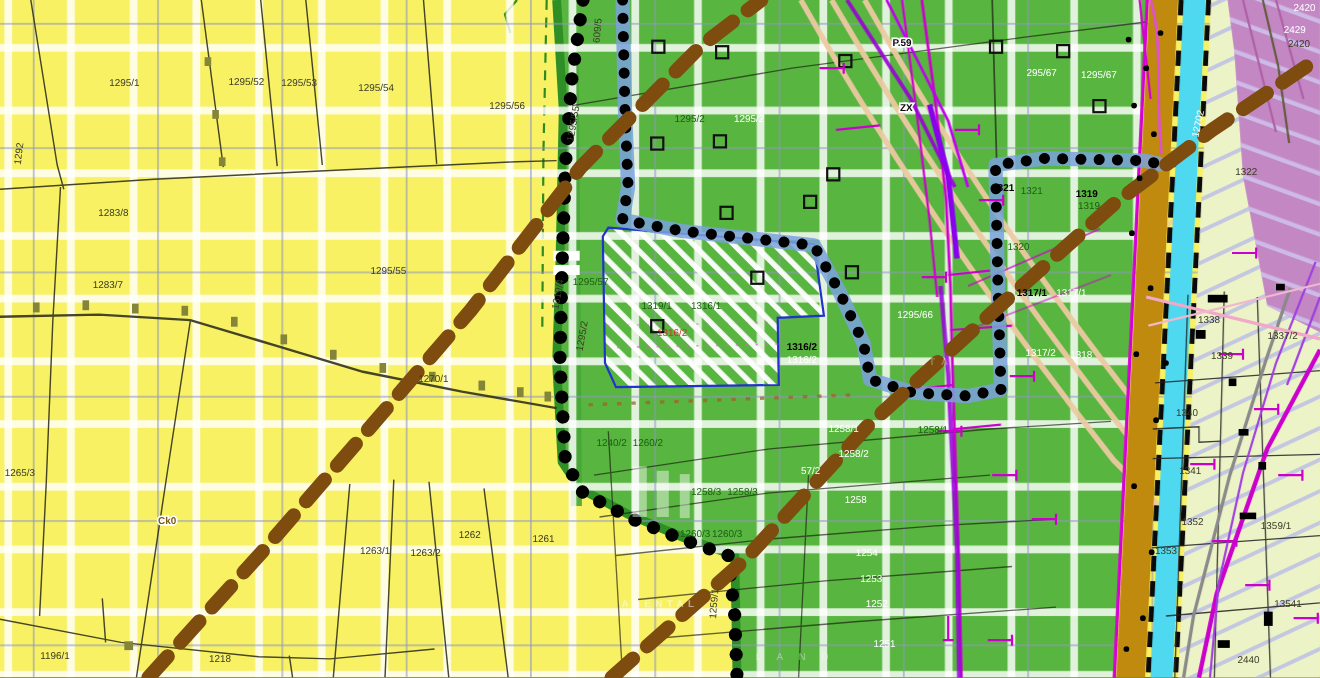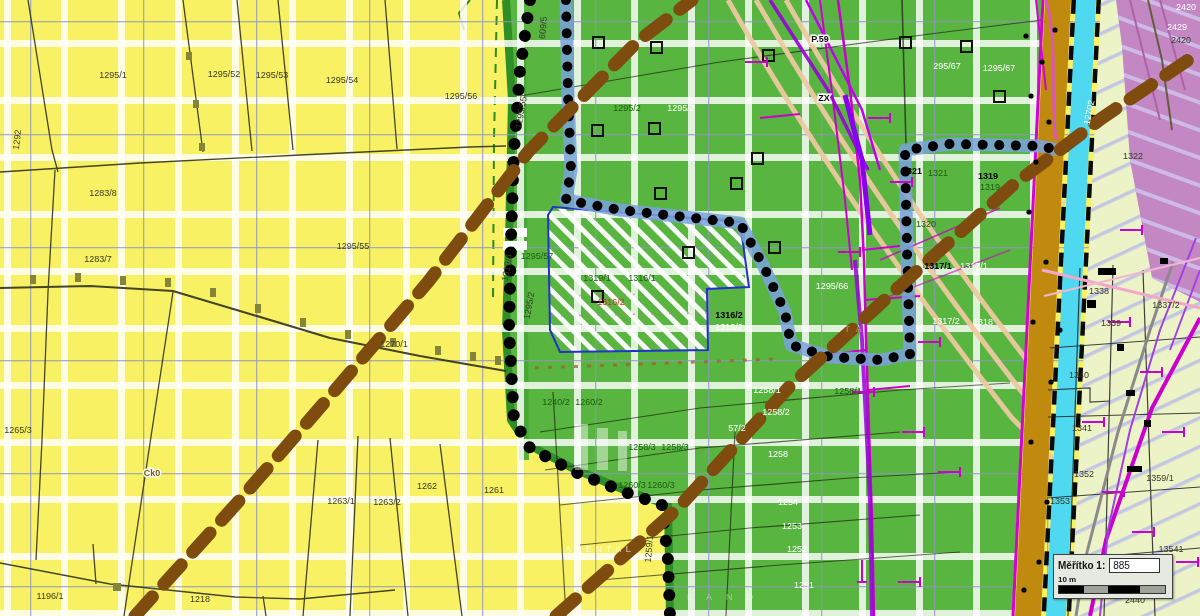--- a/index.html
+++ b/index.html
@@ -345,21 +345,13 @@
         <text x="1135" y="603" class="lb dk">2440</text>
         <text x="820" y="42" class="lb big">P.59</text>
         <text x="824" y="101" class="lb zx">ZX</text>
         <text x="152" y="476" class="lb ck0">Ck0</text>
         <text x="600" y="552" class="lb wm1">ASENTAL</text>
         <text x="727" y="600" class="lb wm2">LAND</text>
         <text x="862" y="332" class="lb wm3">TAL</text>
       </g>
 </svg>
 
-<div id="scalebox">
-  <div class="row">
-    <span class="cap">Měřítko 1:</span>
-    <span class="val">885</span>
-  </div>
-  <div class="bar-cap">10 m</div>
-  <div class="bar"></div>
 </div>
-</div>
 
 </body></html>

